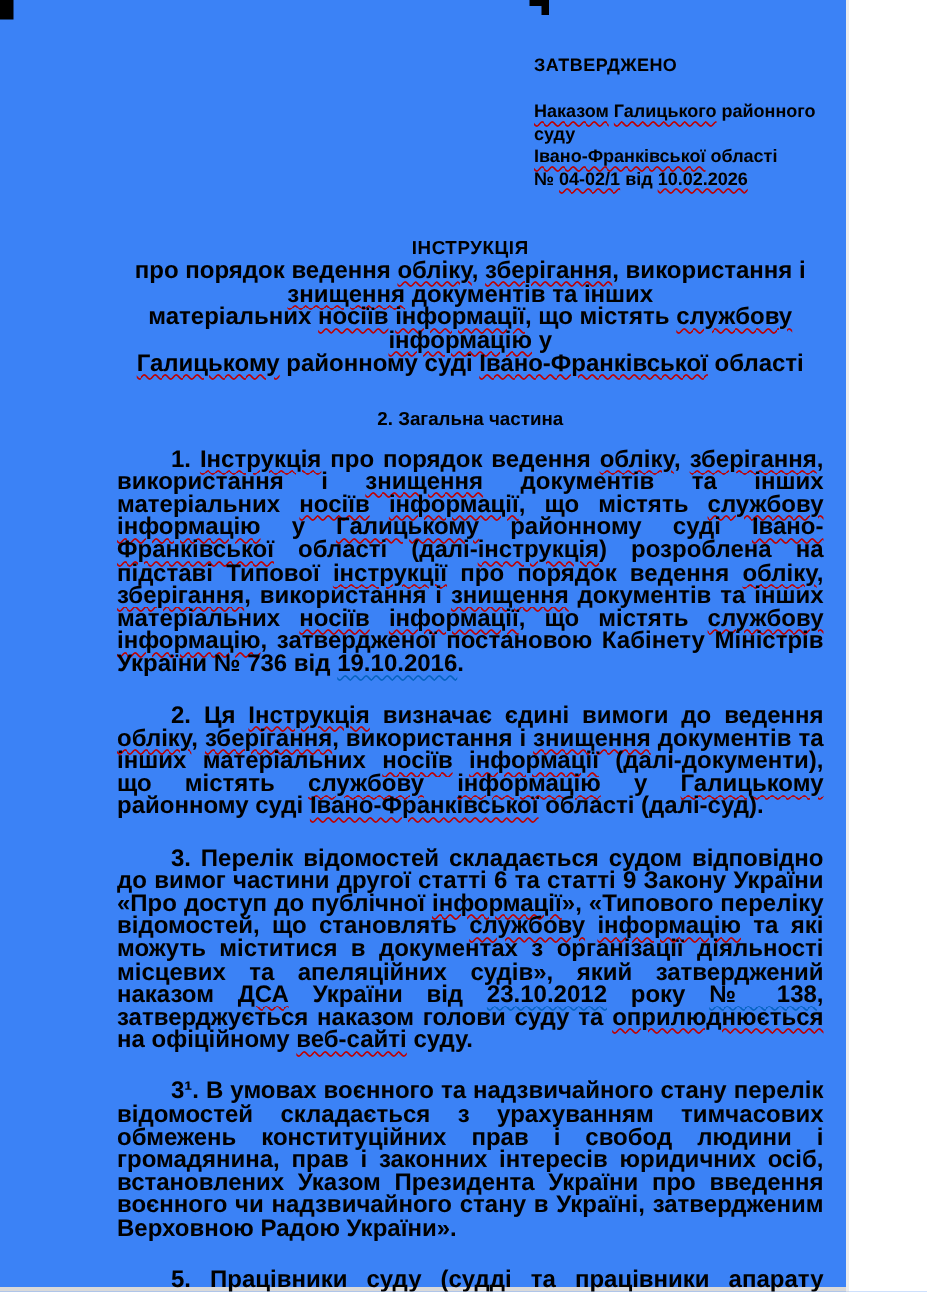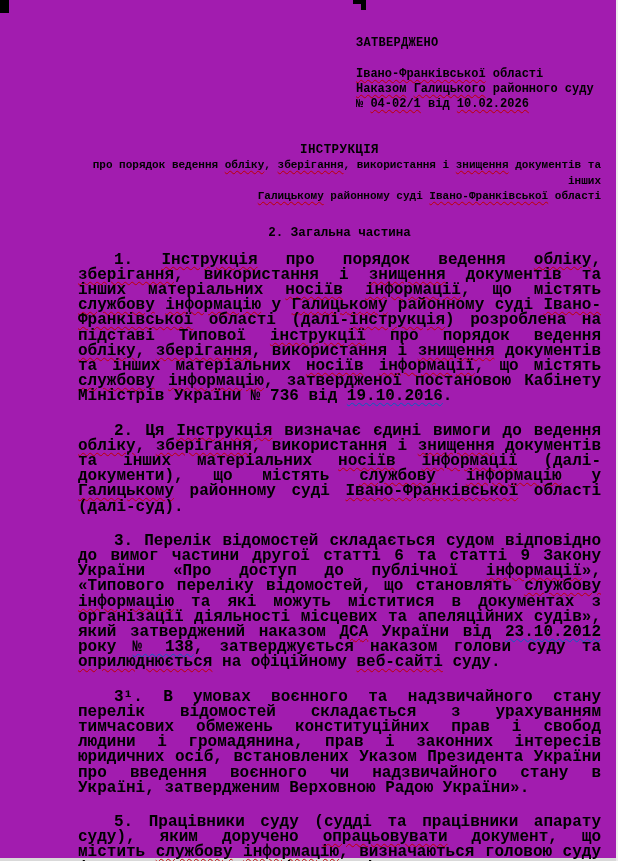--- a/index.html
+++ b/index.html
@@ -1,42 +1,42 @@
 <!DOCTYPE html>
 <html style="--sq-red: #c00000; --sq-blue: #0563c1;"><head>
 <meta charset="utf-8">
 <style>
   html, body { margin: 0; padding: 0; background: #ffffff; }
   body { width: 618px; height: 861px; overflow: hidden; }
 
   .page {
     position: relative;
-    width: 618px; height: 861px;
-    background: #a21caf;
+    width: 566px; height: 861px;
+    background: #3b82f6;
     color: #000;
-    font-family: Liberation Mono, monospace;
+    font-family: Liberation Sans, sans-serif;
     font-weight: 700;
     overflow: hidden;
     box-shadow: inset -2px 0 0 #ededed, inset 0 -3px 0 #d9d9d9;
   }
 
   
   .mark-corner { position: absolute; left: 0; top: 0; width: 9px; height: 13px; background: #000; }
   .mark-top { position: absolute; left: 353px; top: 0; width: 13px; height: 10px; }
   .mark-top .bar-h { position: absolute; left: 0; top: 0; width: 13px; height: 4px; background: #000; }
   .mark-top .bar-v { position: absolute; right: 0; top: 0; width: 5px; height: 10px; background: #000; }
 
   .approval { margin: 36px 18px 0 356px; font-size: 12px; line-height: 15px; }
   .approval-stamp { margin-bottom: 16px; letter-spacing: 0.3px; }
 
   .content { padding: 0 17px 0 78px; }
 
   .doc-title { margin-top: 31px; text-align: center; font-size: 12.5px; letter-spacing: 0.4px; }
   .doc-subtitle { margin-top: 1px; }
-  .doc-subtitle-line { text-align: right; font-size: 11px; line-height: 15.5px; }
+  .doc-subtitle-line { text-align: center; font-size: 16px; line-height: 15.5px; }
   .section-heading { margin-top: 21px; text-align: center; font-size: 12.5px; }
 
   .para {
     margin: 19px 0 0 0;
     font-size: 16px;
     line-height: 15.2px;
     text-align: justify;
     text-indent: 36px;
   }
   .para.first { margin-top: 13px; }
@@ -59,30 +59,31 @@
 <div class="page">
 
   <div class="mark-corner"></div>
   <div class="mark-top">
     <div class="bar-h"></div>
     <div class="bar-v"></div>
   </div>
 
   <div class="approval">
     <div class="approval-stamp">ЗАТВЕРДЖЕНО</div>
+    <div class="approval-line"><span class="sq sq-red">Наказом</span> <span class="sq sq-red">Галицького</span> районного суду</div>
     <div class="approval-line"><span class="sq sq-red">Івано-Франківської</span> області</div>
-    <div class="approval-line"><span class="sq sq-red">Наказом</span> <span class="sq sq-red">Галицького</span> районного суду</div>
     <div class="approval-line">№ <span class="sq sq-red">04-02/1</span> від <span class="sq sq-red">10.02.2026</span></div>
   </div>
 
   <div class="content">
     <div class="doc-title">ІНСТРУКЦІЯ</div>
 
     <div class="doc-subtitle">
       <div class="doc-subtitle-line">про порядок ведення <span class="sq sq-red">обліку</span>, <span class="sq sq-red">зберігання</span>, використання і <span class="sq sq-red">знищення</span> документів та інших</div>
+      <div class="doc-subtitle-line">матеріальних <span class="sq sq-red">носіїв</span> <span class="sq sq-red">інформації</span>, що містять <span class="sq sq-red">службову</span> <span class="sq sq-red">інформацію</span> у</div>
       <div class="doc-subtitle-line"><span class="sq sq-red">Галицькому</span> районному суді <span class="sq sq-red">Івано-Франківської</span> області</div>
     </div>
 
     <div class="section-heading">2. Загальна частина</div>
 
     <p class="para first">1. <span class="sq sq-red">Інструкція</span> про порядок ведення <span class="sq sq-red">обліку</span>, <span class="sq sq-red">зберігання</span>, використання і <span class="sq sq-red">знищення</span> документів та інших матеріальних <span class="sq sq-red">носіїв</span> <span class="sq sq-red">інформації</span>, що містять <span class="sq sq-red">службову</span> <span class="sq sq-red">інформацію</span> у <span class="sq sq-red">Галицькому</span> районному суді <span class="sq sq-red">Івано-Франківської</span> області (далі-<span class="sq sq-red">інструкція</span>) розроблена на підставі Типової <span class="sq sq-red">інструкції</span> про порядок ведення <span class="sq sq-red">обліку</span>, <span class="sq sq-red">зберігання</span>, використання і <span class="sq sq-red">знищення</span> документів та інших матеріальних <span class="sq sq-red">носіїв</span> <span class="sq sq-red">інформації</span>, що містять <span class="sq sq-red">службову</span> <span class="sq sq-red">інформацію</span>, затвердженої постановою Кабінету Міністрів України № 736 від <span class="sq sq-blue">19.10.2016</span>.</p>
     <p class="para">2. Ця <span class="sq sq-red">Інструкція</span> визначає єдині вимоги до ведення <span class="sq sq-red">обліку</span>, <span class="sq sq-red">зберігання</span>, використання і <span class="sq sq-red">знищення</span> документів та інших матеріальних <span class="sq sq-red">носіїв</span> <span class="sq sq-red">інформації</span> (далі-документи), що містять <span class="sq sq-red">службову</span> <span class="sq sq-red">інформацію</span> у <span class="sq sq-red">Галицькому</span> районному суді <span class="sq sq-red">Івано-Франківської</span> області (далі-суд).</p>
     <p class="para">3. Перелік відомостей складається судом відповідно до вимог частини другої статті 6 та статті 9 Закону України «Про доступ до публічної <span class="sq sq-red">інформації</span>», «Типового переліку відомостей, що становлять <span class="sq sq-red">службову</span> <span class="sq sq-red">інформацію</span> та які можуть міститися в документах з організації діяльності місцевих та апеляційних судів», який затверджений наказом <span class="sq sq-red">ДСА</span> України від <span class="sq sq-blue">23.10.2012</span> року <span class="sq sq-blue">№ 138</span>, затверджується наказом голови суду та <span class="sq sq-red">оприлюднюється</span> на офіційному <span class="sq sq-red">веб-сайті</span> суду.</p>
     <p class="para">3¹. В умовах воєнного та надзвичайного стану перелік відомостей складається з урахуванням тимчасових обмежень конституційних прав і свобод людини і громадянина, прав і законних інтересів юридичних осіб, встановлених Указом Президента України про введення воєнного чи надзвичайного стану в Україні, затвердженим Верховною Радою України».</p>
     <p class="para">5. Працівники суду (судді та працівники апарату суду), яким доручено <span class="sq sq-red">опрацьовувати</span> документ, що містить <span class="sq sq-red">службову</span> <span class="sq sq-red">інформацію</span>, визначаються головою суду (в.о. голови суду), керівником апарату суду (заступником керівника апарату суду) у <span class="sq sq-red">резолюції</span> до такого документа.</p>

